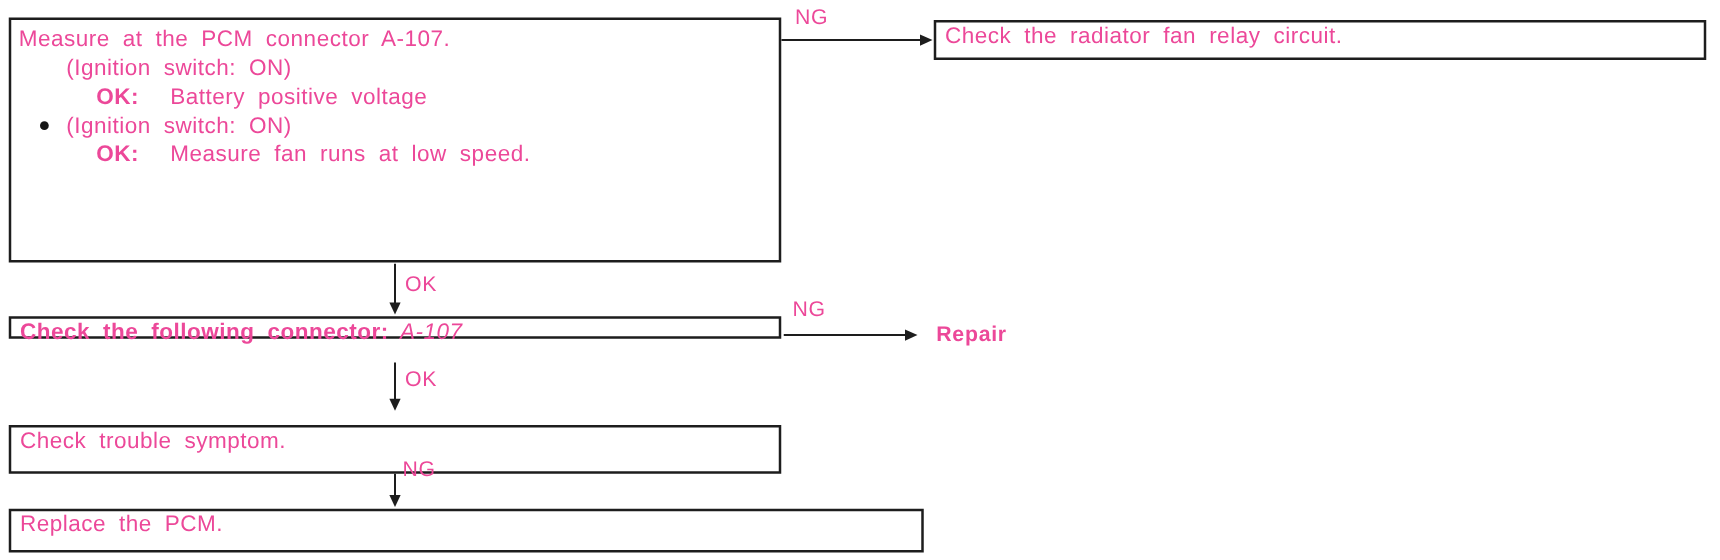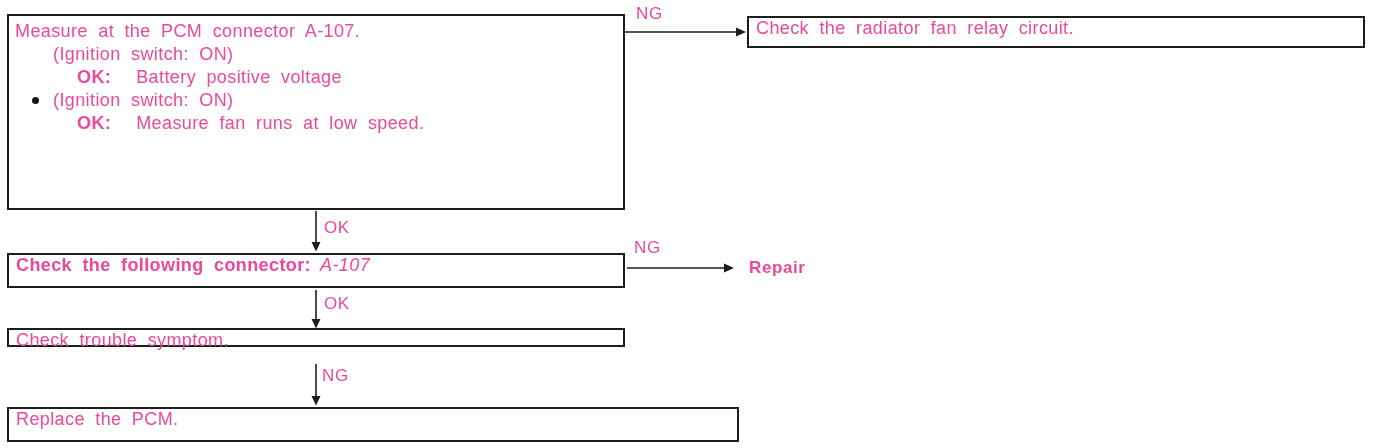--- a/index.html
+++ b/index.html
@@ -72,32 +72,32 @@
   .box-relay {
     left: 747px;
     top: 16px;
     width: 618px;
     height: 32px;
   }
   .box-connector {
     left: 7px;
     top: 253px;
     width: 618px;
-    height: 35px;
+    height: 18px;
   }
   .box-connector .val {
     margin-left: 9px;
     font-weight: normal;
     font-style: italic;
   }
   .box-trouble {
     left: 7px;
-    top: 328px;
+    top: 340px;
     width: 618px;
-    height: 19px;
+    height: 39px;
   }
   .box-replace {
     left: 7px;
     top: 407px;
     width: 732px;
     height: 35px;
   }
   .lbl {
     position: absolute;
     font-size: 17px;

